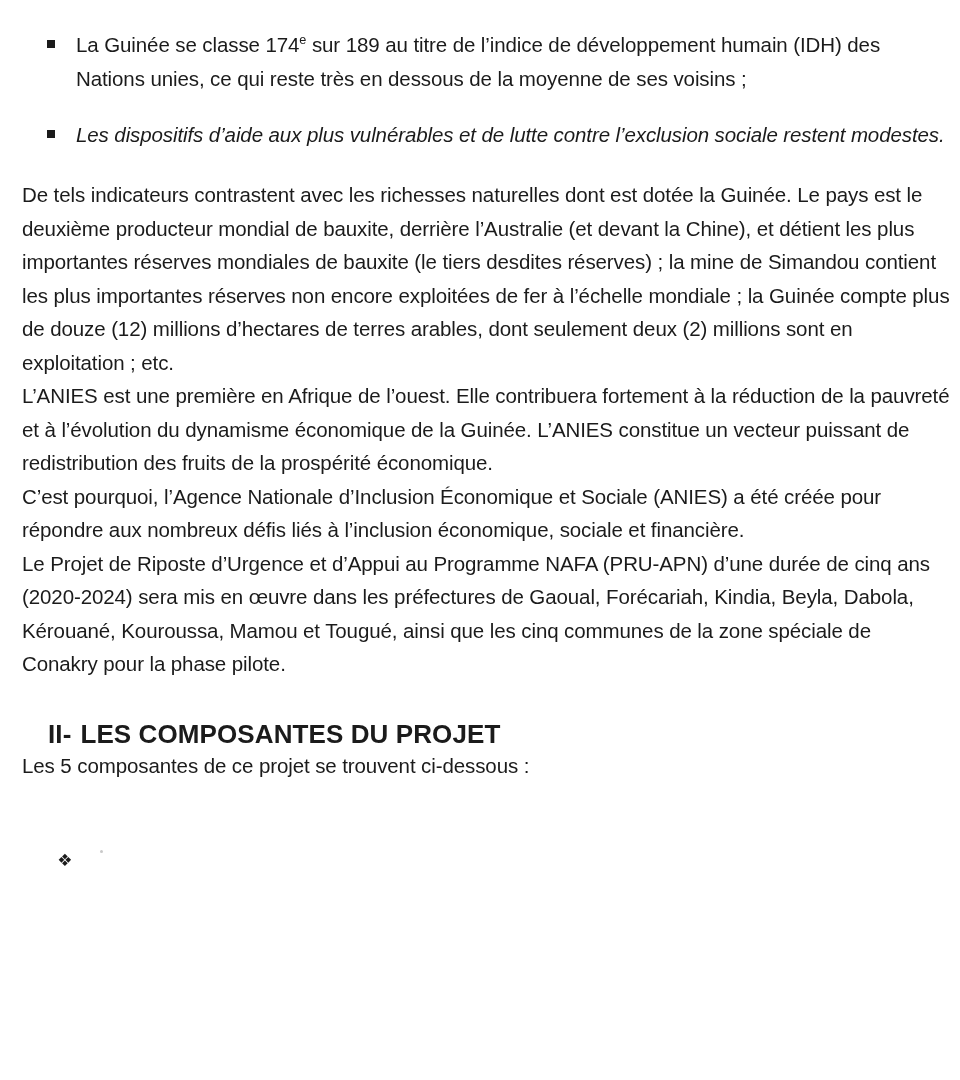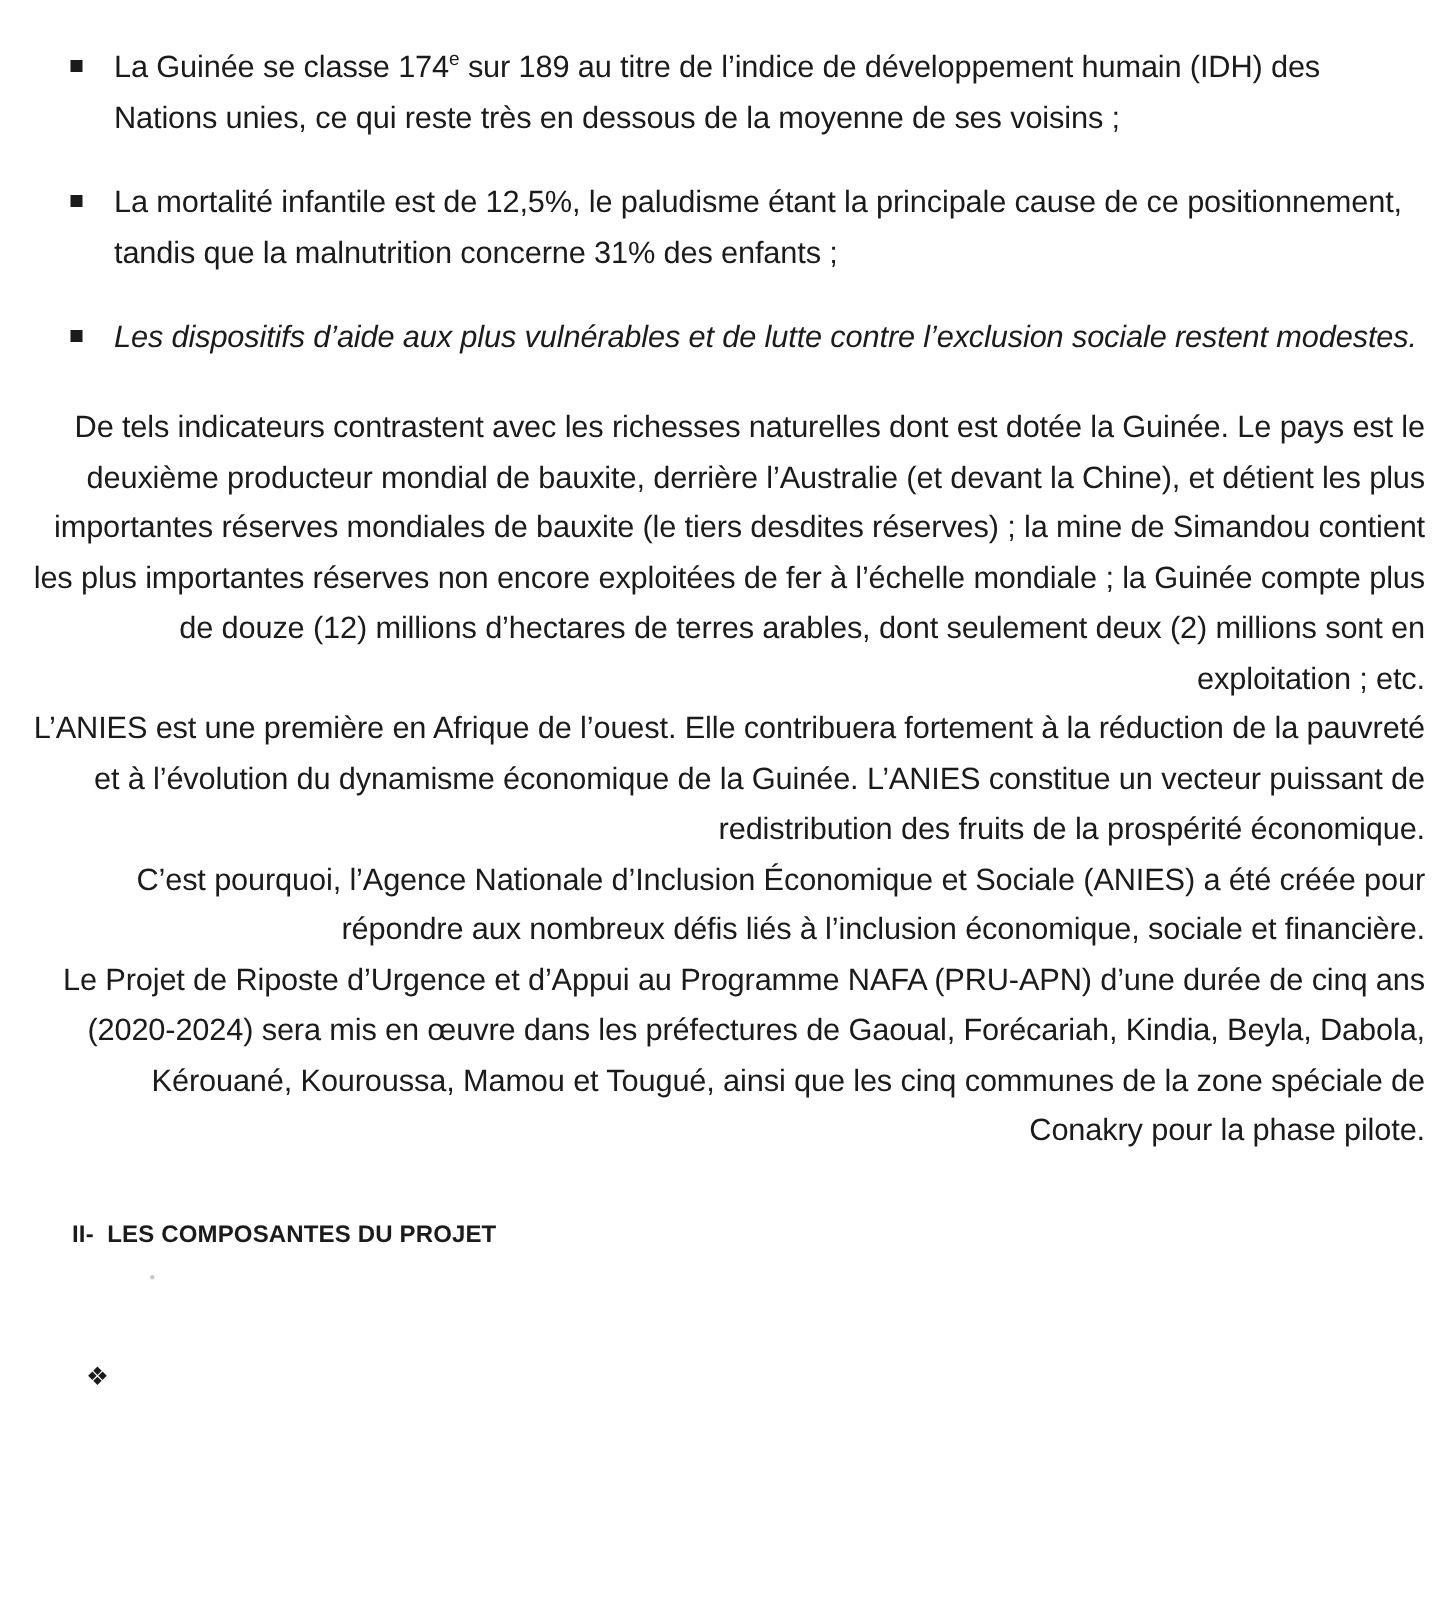--- a/index.html
+++ b/index.html
@@ -66,30 +66,30 @@
   
   .body-block {
     margin: 0;
     padding: 0 10px 0 22px;
   }
   .para {
     margin: 0;
     font-size: 20.5px;
     line-height: 33.5px;
     letter-spacing: -0.1px;
-    text-align: right;
+    text-align: left;
   }
   .spacer-md { height: 26px; }
   .spacer-lg { height: 38px; }
 
   
   .section-heading {
     margin: 0;
     padding-left: 48px;
-    font-size: 16px;
+    font-size: 26px;
     line-height: 30px;
     font-weight: bold;
     letter-spacing: 0.1px;
   }
   .heading-num { margin-right: 9px; }
 
   
   .component-heading {
     position: relative;
     margin: 0;
@@ -127,24 +127,20 @@
 
 <div class="page">
 
   <ul class="bullet-list">
 
     <li class="bullet-item">
       <span class="bullet-marker"></span>
       <span class="bullet-text"><span>La Guinée se classe 174</span><span class="sup">e</span><span> sur 189 au titre de l’indice de développement humain (IDH) des Nations unies, ce qui reste très en dessous de la moyenne de ses voisins ;</span></span>
     </li>
 
-    <li class="bullet-item">
-      <span class="bullet-marker"></span>
-      <span class="bullet-text">La mortalité infantile est de 12,5%, le paludisme étant la principale cause de ce positionnement, tandis que la malnutrition concerne 31% des enfants ;</span>
-    </li>
 
 
     <li class="bullet-item">
       <span class="bullet-marker"></span>
       <span class="bullet-text">Les dispositifs d’aide aux plus vulnérables et de lutte contre l’exclusion sociale restent modestes.</span>
     </li>
 
   </ul>
 
   <div class="spacer-md"></div>
@@ -153,20 +149,23 @@
     <p class="para">De tels indicateurs contrastent avec les richesses naturelles dont est dotée la Guinée. Le pays est le deuxième producteur mondial de bauxite, derrière l’Australie (et devant la Chine), et détient les plus importantes réserves mondiales de bauxite (le tiers desdites réserves) ; la mine de Simandou contient les plus importantes réserves non encore exploitées de fer à l’échelle mondiale ; la Guinée compte plus de douze (12) millions d’hectares de terres arables, dont seulement deux (2) millions sont en exploitation ; etc.</p>
     <p class="para">L’ANIES est une première en Afrique de l’ouest. Elle contribuera fortement à la réduction de la pauvreté et à l’évolution du dynamisme économique de la Guinée. L’ANIES constitue un vecteur puissant de redistribution des fruits de la prospérité économique.</p>
     <p class="para">C’est pourquoi, l’Agence Nationale d’Inclusion Économique et Sociale (ANIES) a été créée pour répondre aux nombreux défis liés à l’inclusion économique, sociale et financière.</p>
     <p class="para">Le Projet de Riposte d’Urgence et d’Appui au Programme NAFA (PRU-APN) d’une durée de cinq ans (2020-2024) sera mis en œuvre dans les préfectures de Gaoual, Forécariah, Kindia, Beyla, Dabola, Kérouané, Kouroussa, Mamou et Tougué, ainsi que les cinq communes de la zone spéciale de Conakry pour la phase pilote.</p>
   </div>
 
   <div class="spacer-lg"></div>
 
   <h2 class="section-heading"><span class="heading-num">II-</span><span>LES COMPOSANTES DU PROJET</span></h2>
 
+  <div class="body-block">
+    <p class="para">Les 5 composantes de ce projet se trouvent ci-dessous :</p>
+  </div>
 
   <div class="spacer-lg"></div>
   <div class="spacer-md"></div>
 
   <h3 class="component-heading">
     <span class="diamond-marker">❖</span>
   </h3>
 
   <div class="spacer-lg"></div>
 

